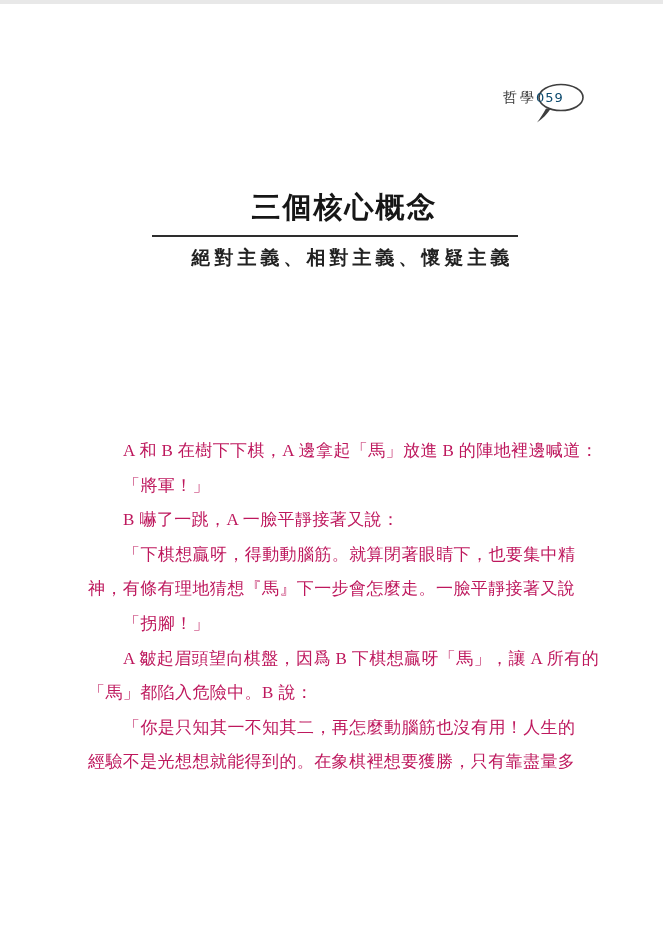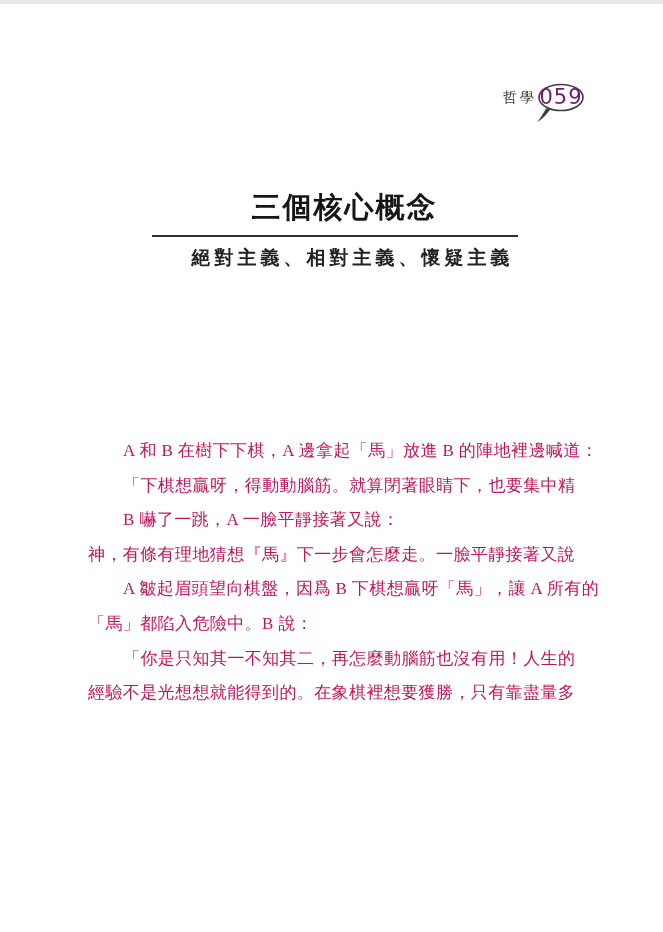--- a/index.html
+++ b/index.html
@@ -31,25 +31,24 @@
     height: 44px;
   }
   .bubble svg { position: absolute; left: 0; top: 0; }
   .bubble .num {
     position: absolute;
     left: 0;
     top: 0;
     width: 50px;
     height: 29px;
     line-height: 29px;
-    text-align: center;
     font-family: "DejaVu Sans", "Liberation Sans", sans-serif;
-    font-size: 21px;
+    font-size: 13px;
     letter-spacing: 1px;
-    color: #701a75;
+    color: #0c4a6e;
   }
 
   
   .chapter-title {
     position: absolute;
     top: 184px;
     left: 13px;
     width: 663px;
     text-align: center;
     font-family: "Liberation Sans", "DejaVu Sans", sans-serif;
@@ -112,22 +111,24 @@
 
   <div class="chapter-title">三個核心概念</div>
 
   <div class="title-underline"></div>
 
   <div class="chapter-subtitle">絕對主義、相對主義、懷疑主義</div>
 
   <div class="body-text">
 
   <div class="line indent">A 和 B 在樹下下棋，A 邊拿起「馬」放進 B 的陣地裡邊喊道：</div>
+      <div class="line indent">「將軍！」</div>
+      <div class="line indent">B 嚇了一跳，A 一臉平靜接著又說：</div>
       <div class="line indent">「下棋想贏呀，得動動腦筋。就算閉著眼睛下，也要集中精</div>
-      <div class="line indent">B 嚇了一跳，A 一臉平靜接著又說：</div>
       <div class="line">神，有條有理地猜想『馬』下一步會怎麼走。一臉平靜接著又說</div>
+      <div class="line indent">「拐腳！」</div>
       <div class="line indent">A 皺起眉頭望向棋盤，因爲 B 下棋想贏呀「馬」，讓 A 所有的</div>
       <div class="line">「馬」都陷入危險中。B 說：</div>
       <div class="line indent">「你是只知其一不知其二，再怎麼動腦筋也沒有用！人生的</div>
       <div class="line">經驗不是光想想就能得到的。在象棋裡想要獲勝，只有靠盡量多</div>
     </div>
 
 </div>
 
 </body></html>

